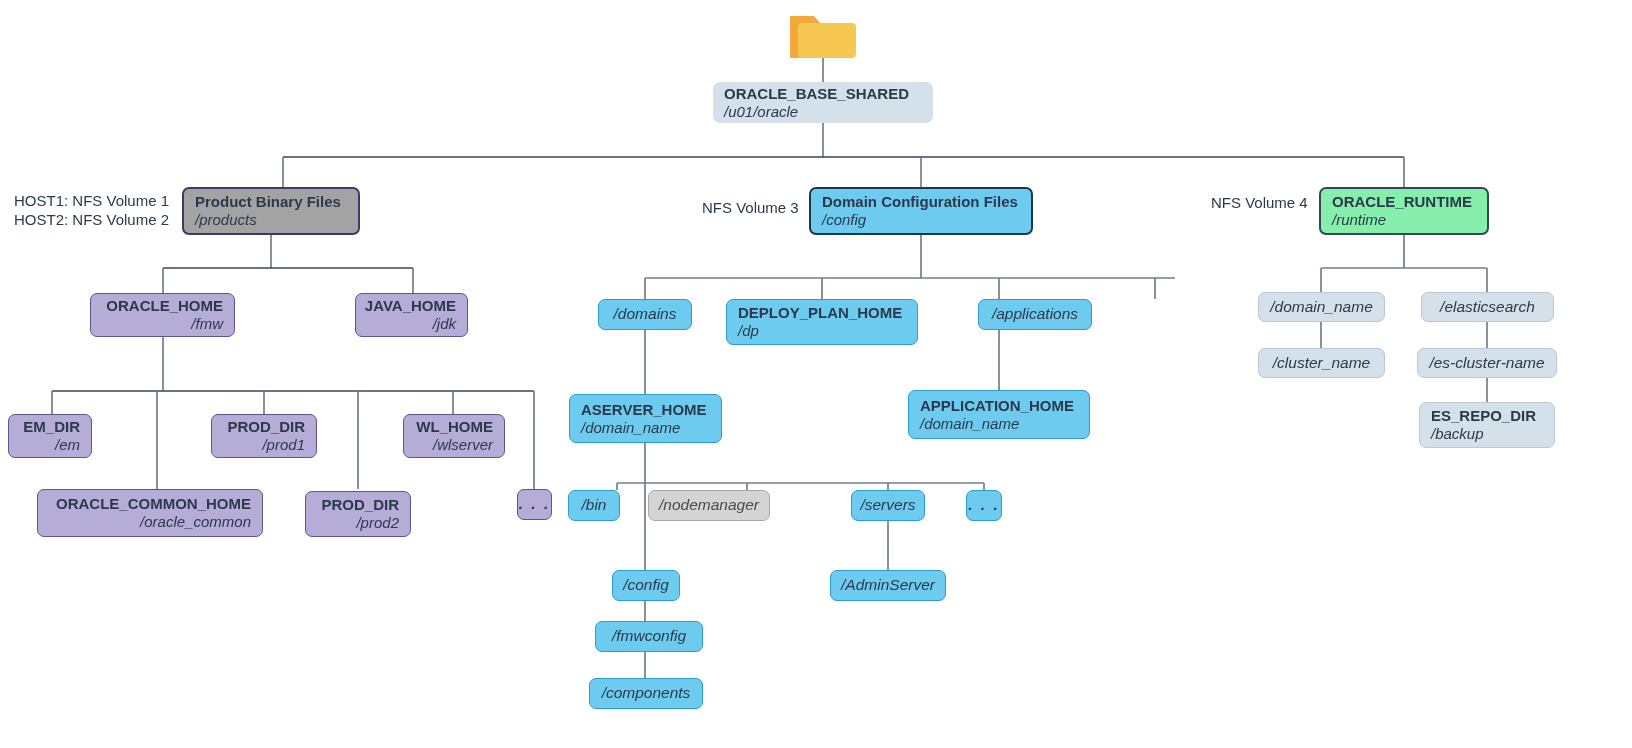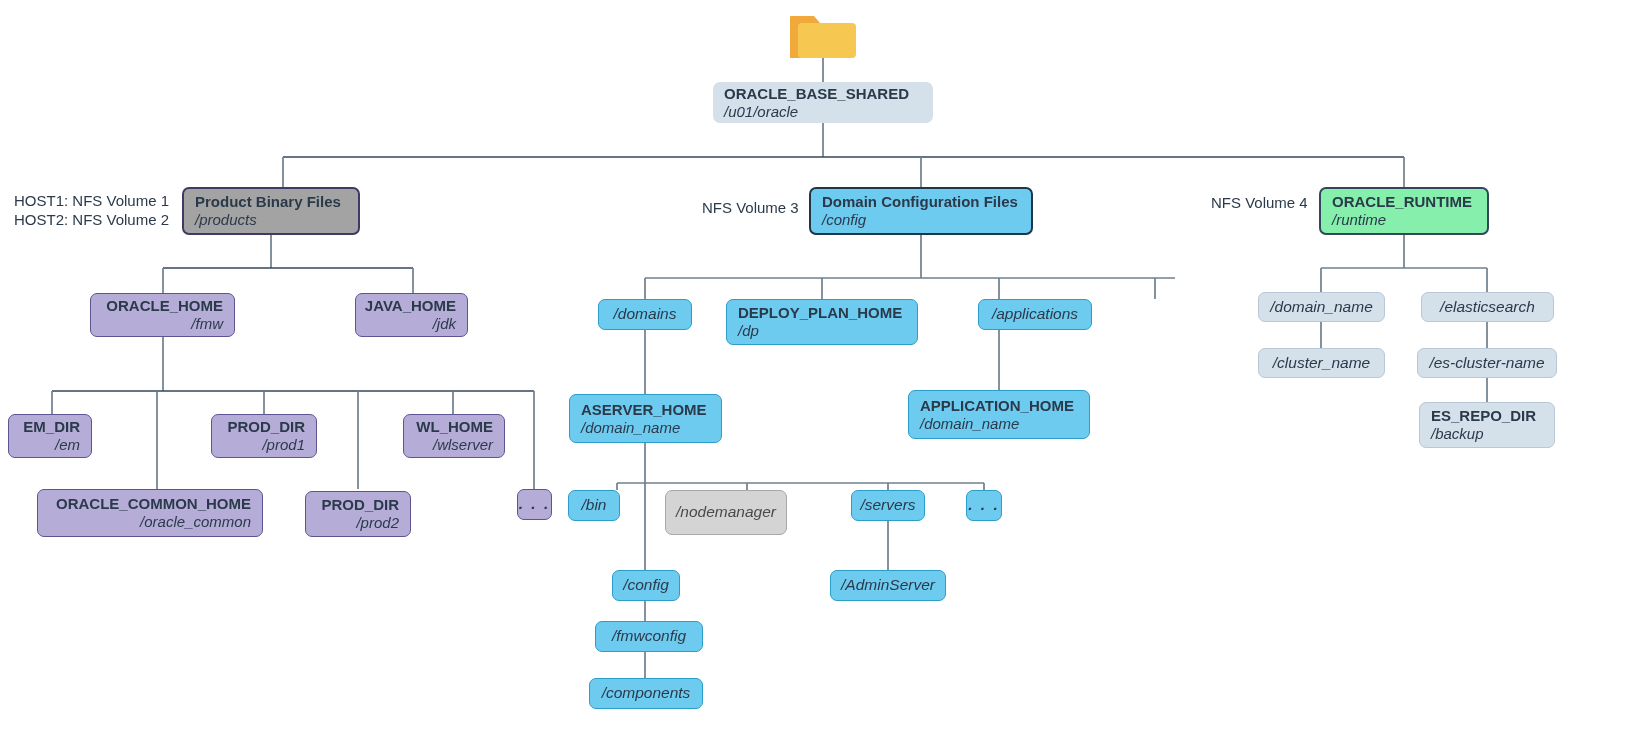--- a/index.html
+++ b/index.html
@@ -175,21 +175,21 @@
     <span class="t2">/domain_name</span>
   </div>
   <div class="node p-cyan" style="left:908px;top:390px;width:182px;height:49px;">
     <span class="t1">APPLICATION_HOME</span>
     <span class="t2">/domain_name</span>
   </div>
 
   <div class="node p-cyan center" style="left:568px;top:490px;width:52px;height:31px;">
     <span class="t2">/bin</span>
   </div>
-  <div class="node p-grey center" style="left:665px;top:490px;width:122px;height:45px;">
+  <div class="node p-grey center" style="left:648px;top:490px;width:122px;height:31px;">
     <span class="t2">/nodemanager</span>
   </div>
   <div class="node p-cyan center" style="left:851px;top:490px;width:74px;height:31px;">
     <span class="t2">/servers</span>
   </div>
   <div class="node p-cyan center" style="left:966px;top:490px;width:36px;height:31px;">
     <span class="t2 dots">. . .</span>
   </div>
 
 

